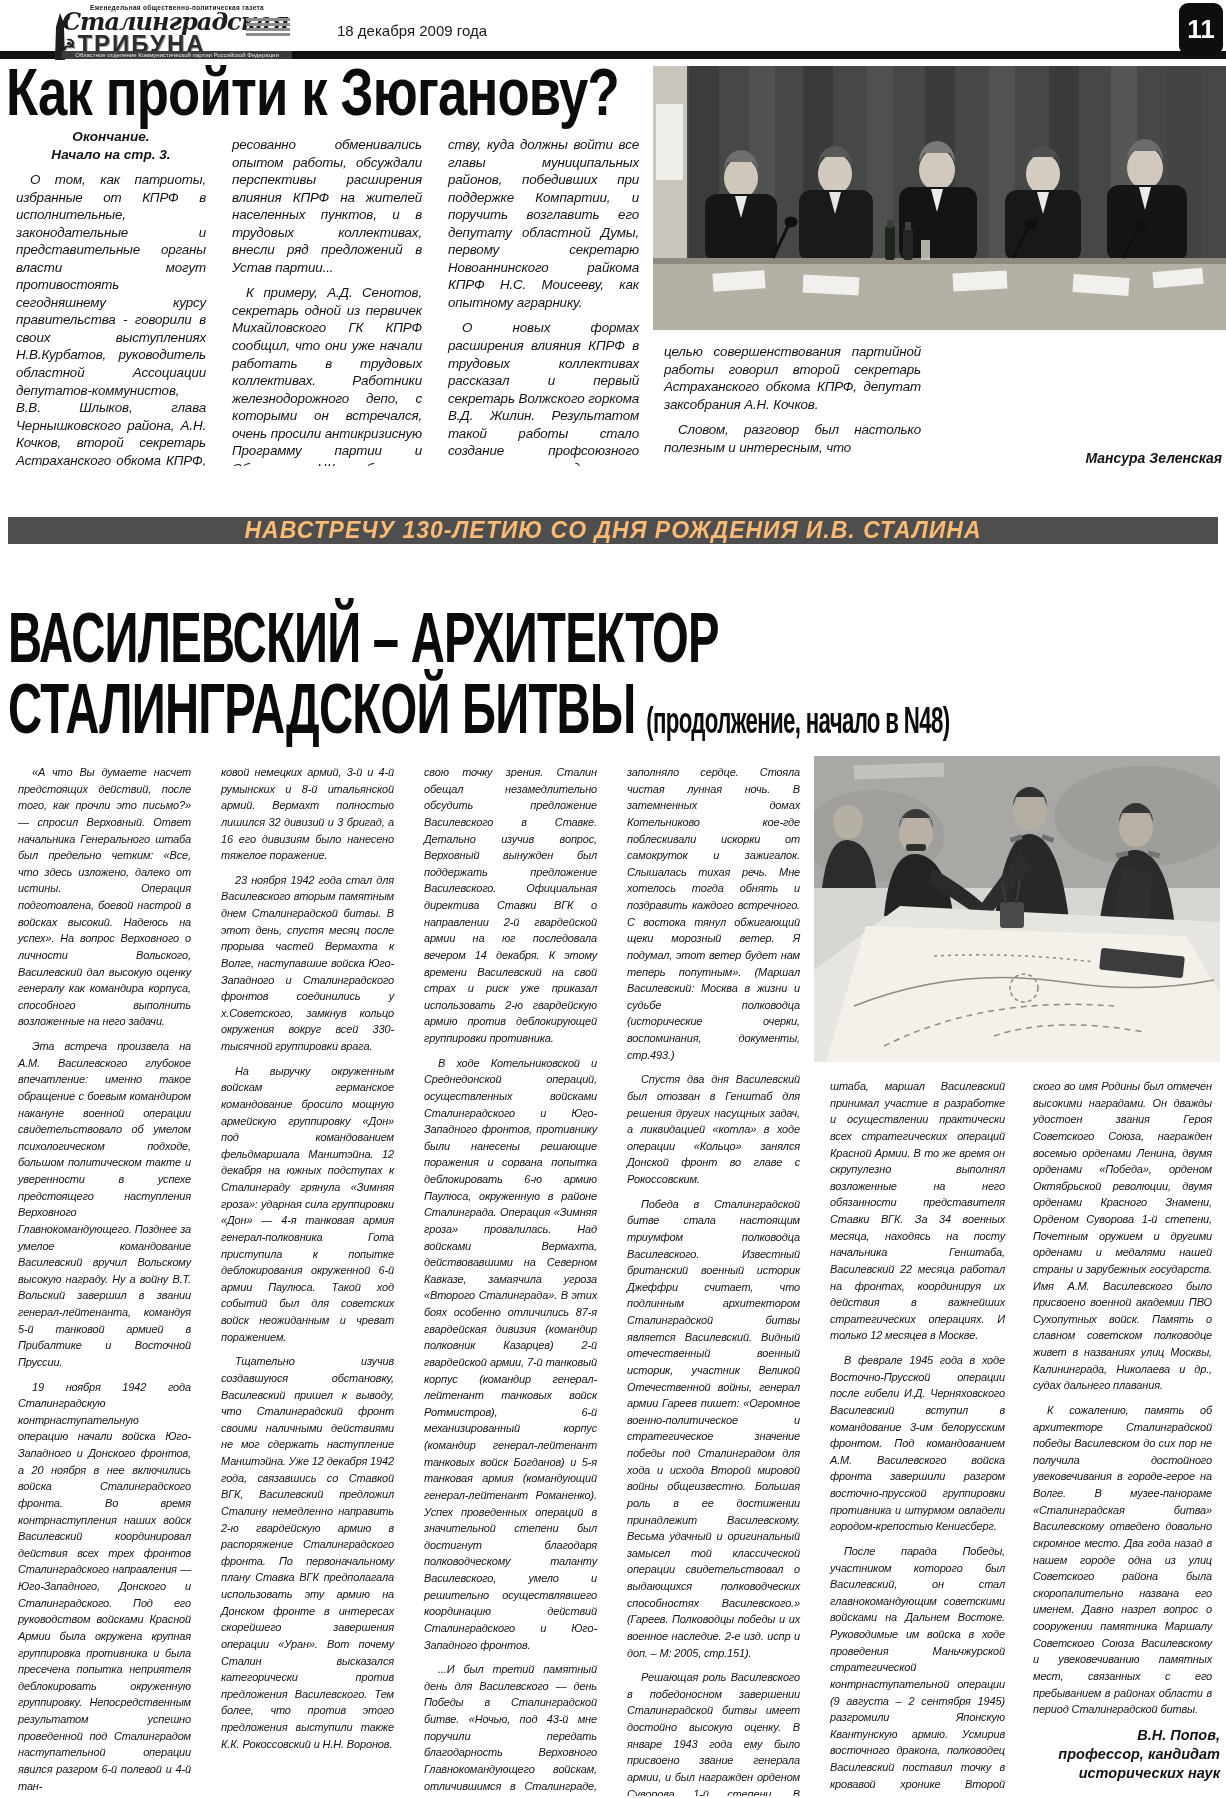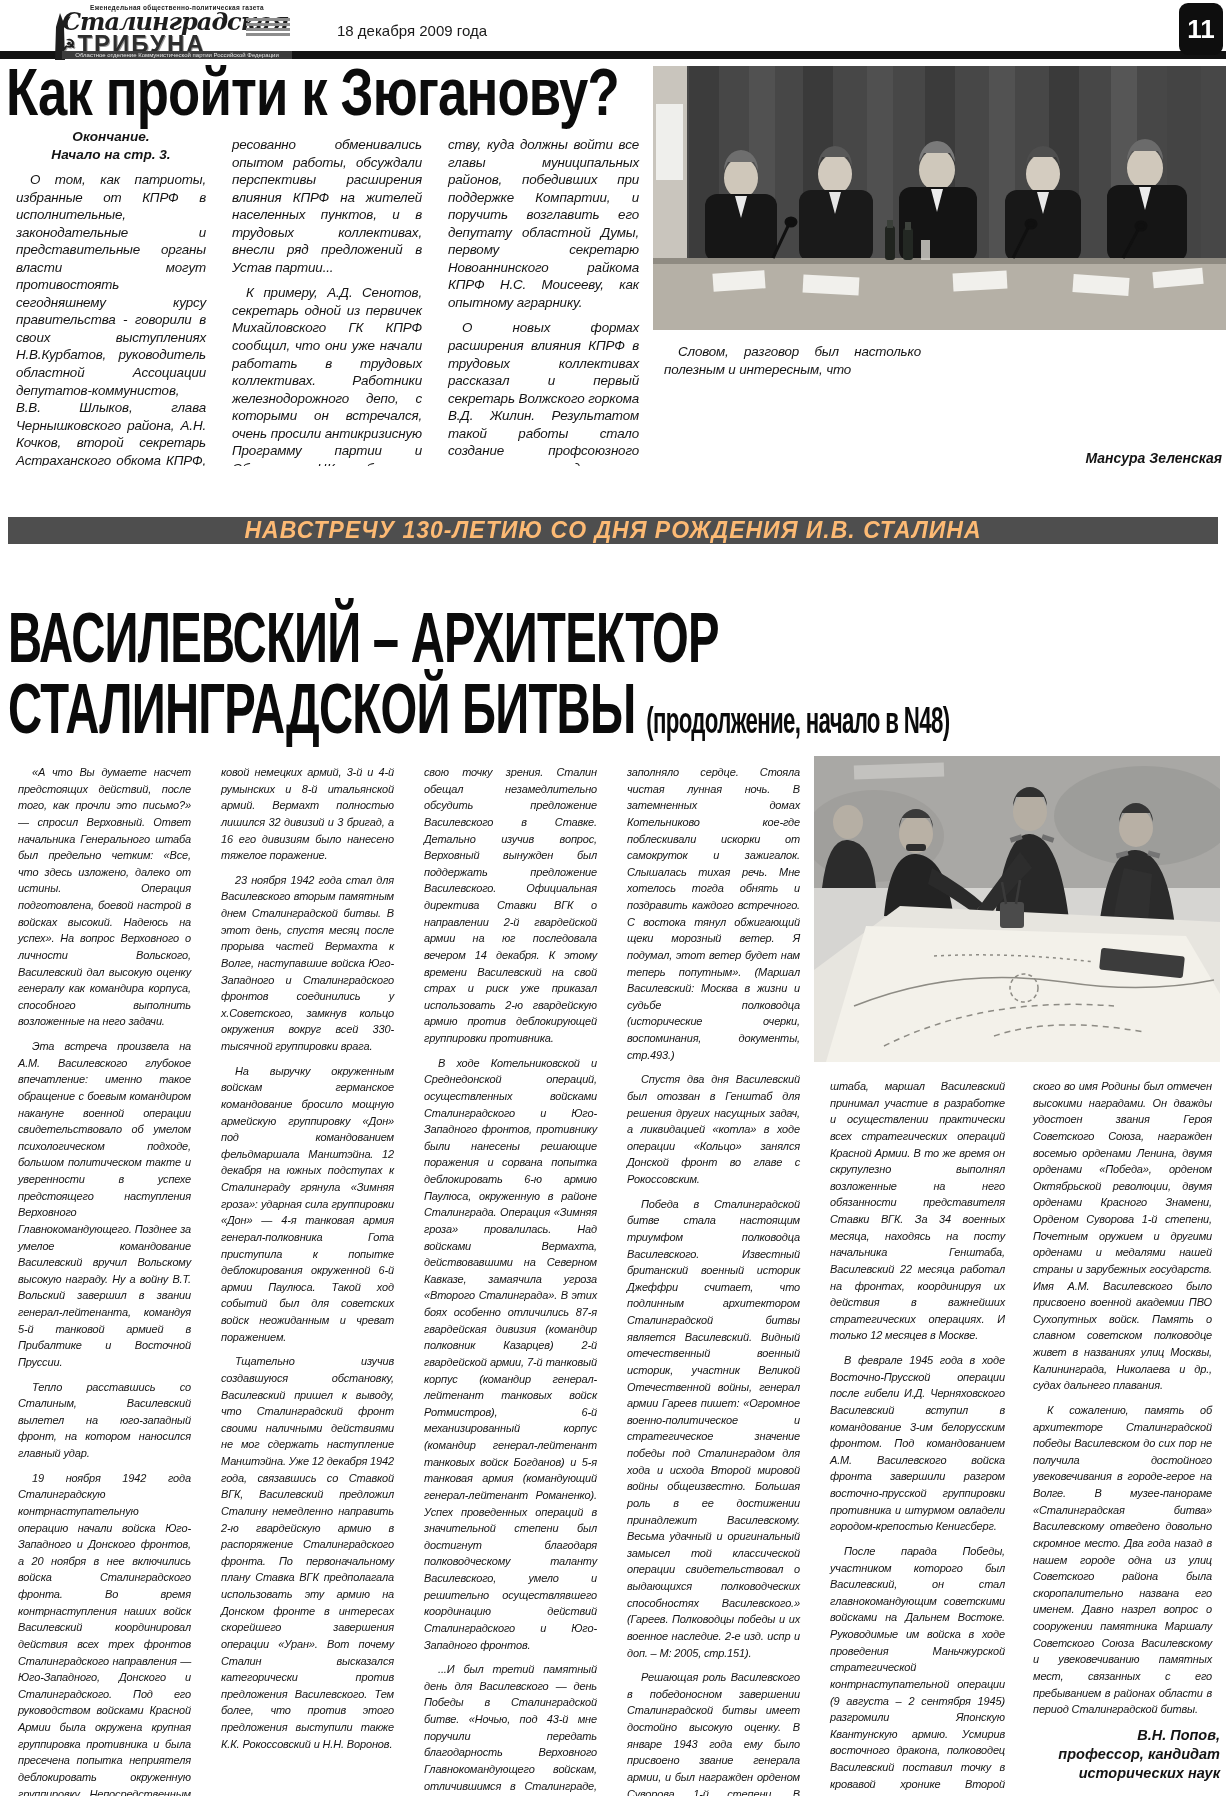--- a/index.html
+++ b/index.html
@@ -195,20 +195,21 @@
     </div>
     <div class="col a1col a1c2">
         <p class="para cont">ресованно обменивались опытом работы, обсуждали перспективы расширения влияния КПРФ на жителей населенных пунктов, и в трудовых коллективах, внесли ряд предложений в Устав партии...</p>
         <p class="para">К примеру, А.Д. Сенотов, секретарь одной из первичек Михайловского ГК КПРФ сообщил, что они уже начали работать в трудовых коллективах. Работники железнодорожного депо, с которыми он встречался, очень просили антикризисную Программу партии и Обращение ЦК в большем количестве, с тем, чтобы иметь самим эти документы на руках и поделиться со знакомыми.</p>
       </div>
     <div class="col a1col a1c3">
         <p class="para cont">ству, куда должны войти все главы муниципальных районов, победивших при поддержке Компартии, и поручить возглавить его депутату областной Думы, первому секретарю Новоаннинского райкома КПРФ Н.С. Моисееву, как опытному аграрнику.</p>
         <p class="para">О новых формах расширения влияния КПРФ в трудовых коллективах рассказал и первый секретарь Волжского горкома В.Д. Жилин. Результатом такой работы стало создание профсоюзного комитета в одном из муниципальных театров города. Сегодня волжане заканчивают работу по формированию двух новых общественных организаций: «Совет женщин» и «Совет трудовых коллективов».</p>
       </div>
     <div class="col a1col a1c4">
+        <p class="para cont">целью совершенствования партийной работы говорил второй секретарь Астраханского обкома КПРФ, депутат заксобрания А.Н. Кочков.</p>
         <p class="para">Словом, разговор был настолько полезным и интересным, что</p>
       </div>
     <div class="art1-byline">Мансура Зеленская</div>
   </div>
 
   <div class="banner">
     <span>НАВСТРЕЧУ 130-ЛЕТИЮ СО ДНЯ РОЖДЕНИЯ И.В. СТАЛИНА</span>
   </div>
   <div class="art2-headline">
     <div class="h2line">ВАСИЛЕВСКИЙ – АРХИТЕКТОР</div>
@@ -272,21 +273,20 @@
           <line x1="192" y1="148" x2="188" y2="126" stroke="#3a3a3a" stroke-width="2.5"></line>
           <line x1="202" y1="148" x2="206" y2="124" stroke="#3a3a3a" stroke-width="2.5"></line>
         </g>
         <rect x="286" y="196" width="84" height="22" rx="3" fill="#3c3c3c" transform="rotate(6 328 207)"></rect>
       </svg>
     </div>
 
     <div class="col a2col a2c1">
         <p class="para">«А что Вы думаете насчет предстоящих действий, после того, как прочли это письмо?» — спросил Верховный. Ответ начальника Генерального штаба был предельно четким: «Все, что здесь изложено, далеко от истины. Операция подготовлена, боевой настрой в войсках высокий. Надеюсь на успех». На вопрос Верховного о личности Вольского, Василевский дал высокую оценку генералу как командира корпуса, способного выполнить возложенные на него задачи.</p>
         <p class="para">Эта встреча произвела на А.М. Василевского глубокое впечатление: именно такое обращение с боевым командиром накануне военной операции свидетельствовало об умелом психологическом подходе, большом политическом такте и уверенности в успехе предстоящего наступления Верховного Главнокомандующего. Позднее за умелое командование Василевский вручил Вольскому высокую награду. Ну а войну В.Т. Вольский завершил в звании генерал-лейтенанта, командуя 5-й танковой армией в Прибалтике и Восточной Пруссии.</p>
-        <p class="para">Тепло расставшись со Сталиным, Василевский вылетел на юго-западный фронт, на котором наносился главный удар.</p>
         <p class="para">19 ноября 1942 года Сталинградскую контрнаступательную операцию начали войска Юго-Западного и Донского фронтов, а 20 ноября в нее включились войска Сталинградского фронта. Во время контрнаступления наших войск Василевский координировал действия всех трех фронтов Сталинградского направления — Юго-Западного, Донского и Сталинградского. Под его руководством войсками Красной Армии была окружена крупная группировка противника и была пресечена попытка неприятеля деблокировать окруженную группировку. Непосредственным результатом успешно проведенной под Сталинградом наступательной операции явился разгром 6-й полевой и 4-й тан-</p>
       </div>
     <div class="col a2col a2c2">
         <p class="para cont">ковой немецких армий, 3-й и 4-й румынских и 8-й итальянской армий. Вермахт полностью лишился 32 дивизий и 3 бригад, а 16 его дивизиям было нанесено тяжелое поражение.</p>
         <p class="para">23 ноября 1942 года стал для Василевского вторым памятным днем Сталинградской битвы. В этот день, спустя месяц после прорыва частей Вермахта к Волге, наступавшие войска Юго-Западного и Сталинградского фронтов соединились у х.Советского, замкнув кольцо окружения вокруг всей 330-тысячной группировки врага.</p>
         <p class="para">На выручку окруженным войскам германское командование бросило мощную армейскую группировку «Дон» под командованием фельдмаршала Манштэйна. 12 декабря на южных подступах к Сталинграду грянула «Зимняя гроза»: ударная сила группировки «Дон» — 4-я танковая армия генерал-полковника Гота приступила к попытке деблокирования окруженной 6-й армии Паулюса. Такой ход событий был для советских войск неожиданным и чреват поражением.</p>
         <p class="para">Тщательно изучив создавшуюся обстановку, Василевский пришел к выводу, что Сталинградский фронт своими наличными действиями не мог сдержать наступление Манштэйна. Уже 12 декабря 1942 года, связавшись со Ставкой ВГК, Василевский предложил Сталину немедленно направить 2-ю гвардейскую армию в распоряжение Сталинградского фронта. По первоначальному плану Ставка ВГК предполагала использовать эту армию на Донском фронте в интересах скорейшего завершения операции «Уран». Вот почему Сталин высказался категорически против предложения Василевского. Тем более, что против этого предложения выступили также К.К. Рокоссовский и Н.Н. Воронов.</p>
       </div>
     <div class="col a2col a2c3">
         <p class="para cont">свою точку зрения. Сталин обещал незамедлительно обсудить предложение Василевского в Ставке. Детально изучив вопрос, Верховный вынужден был поддержать предложение Василевского. Официальная директива Ставки ВГК о направлении 2-й гвардейской армии на юг последовала вечером 14 декабря. К этому времени Василевский на свой страх и риск уже приказал использовать 2-ю гвардейскую армию против деблокирующей группировки противника.</p>

